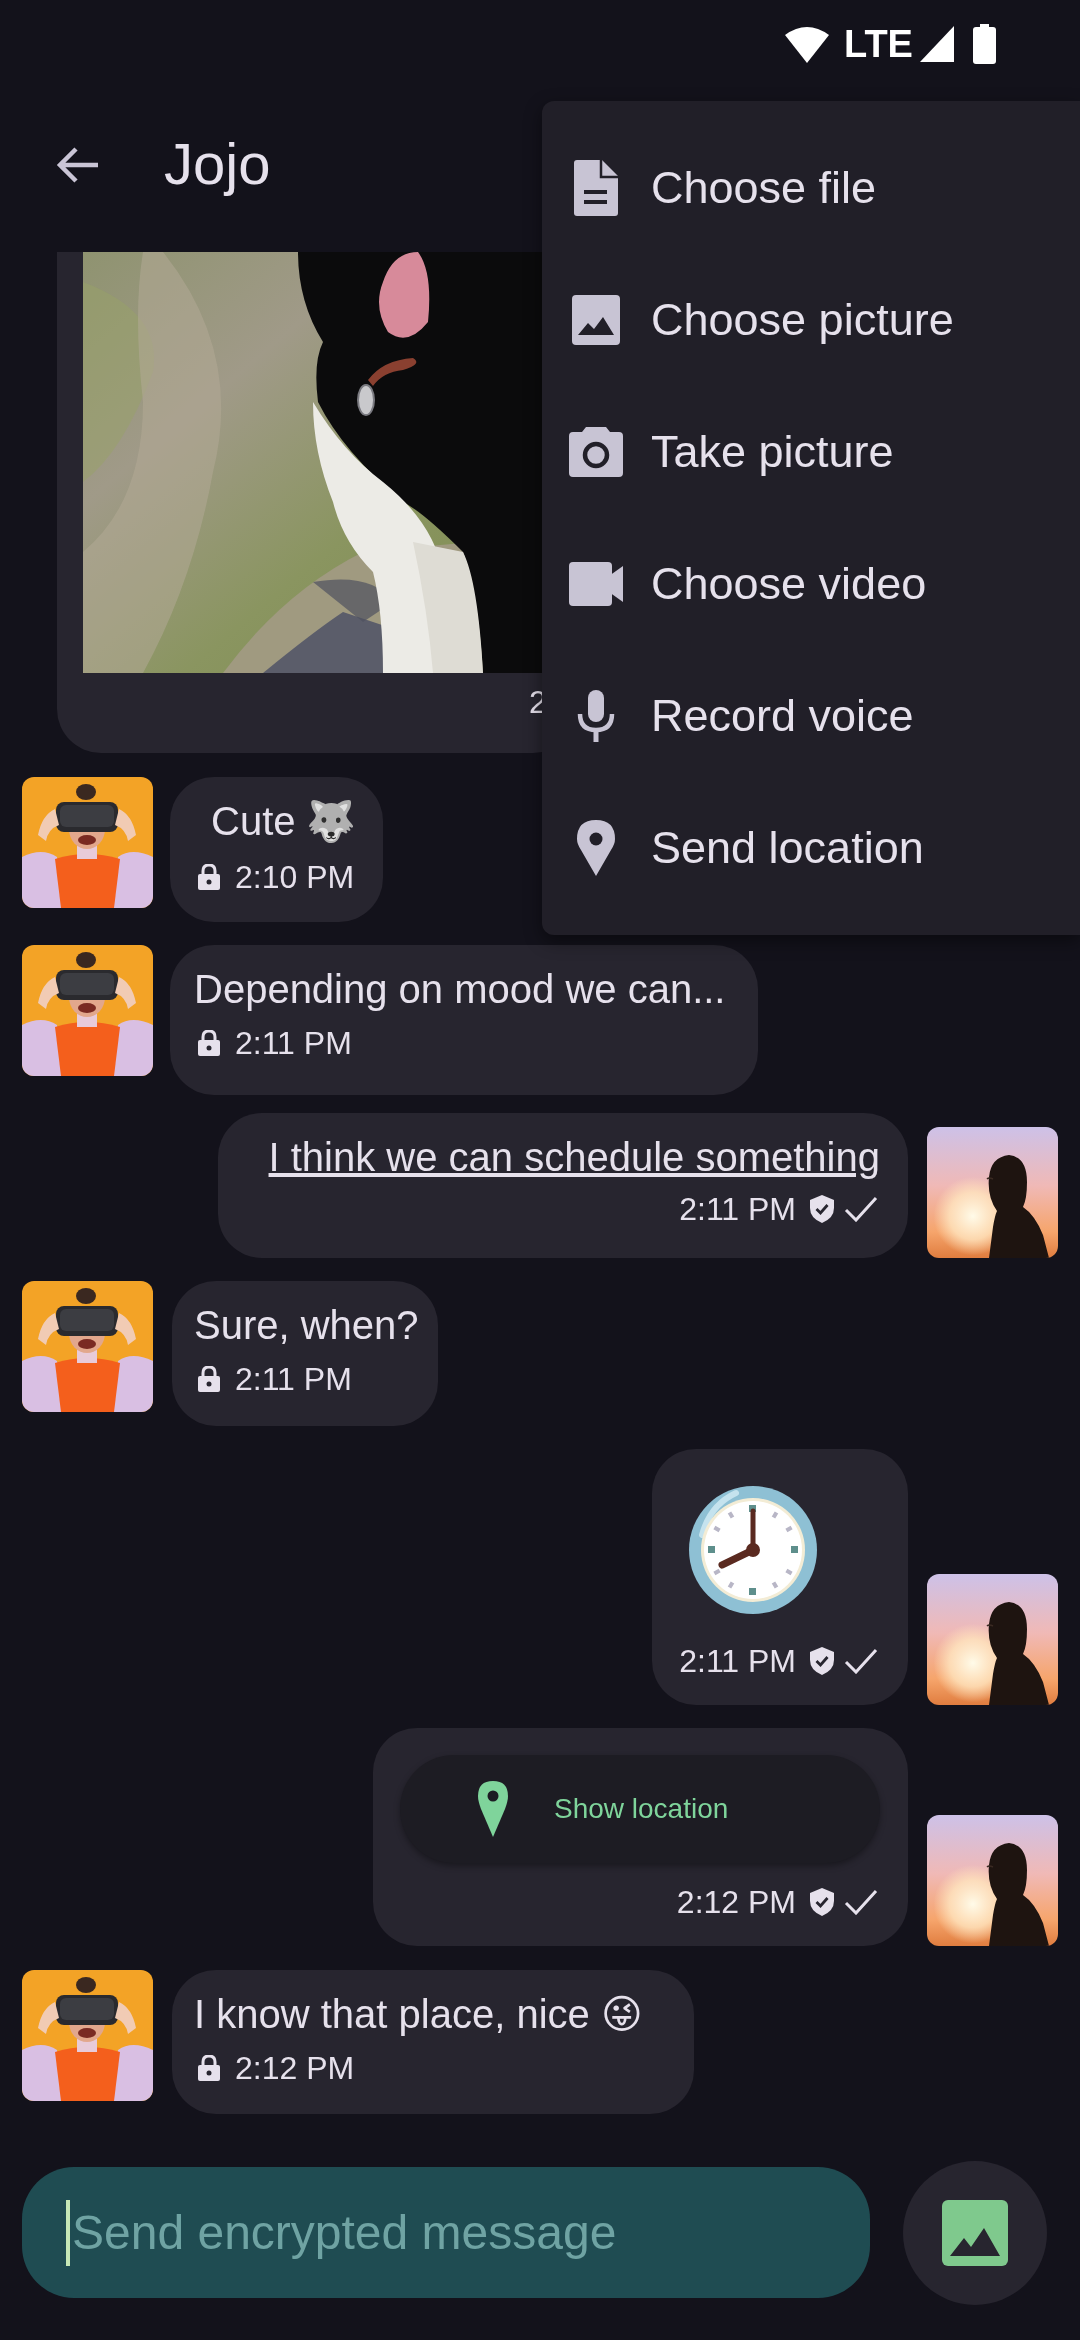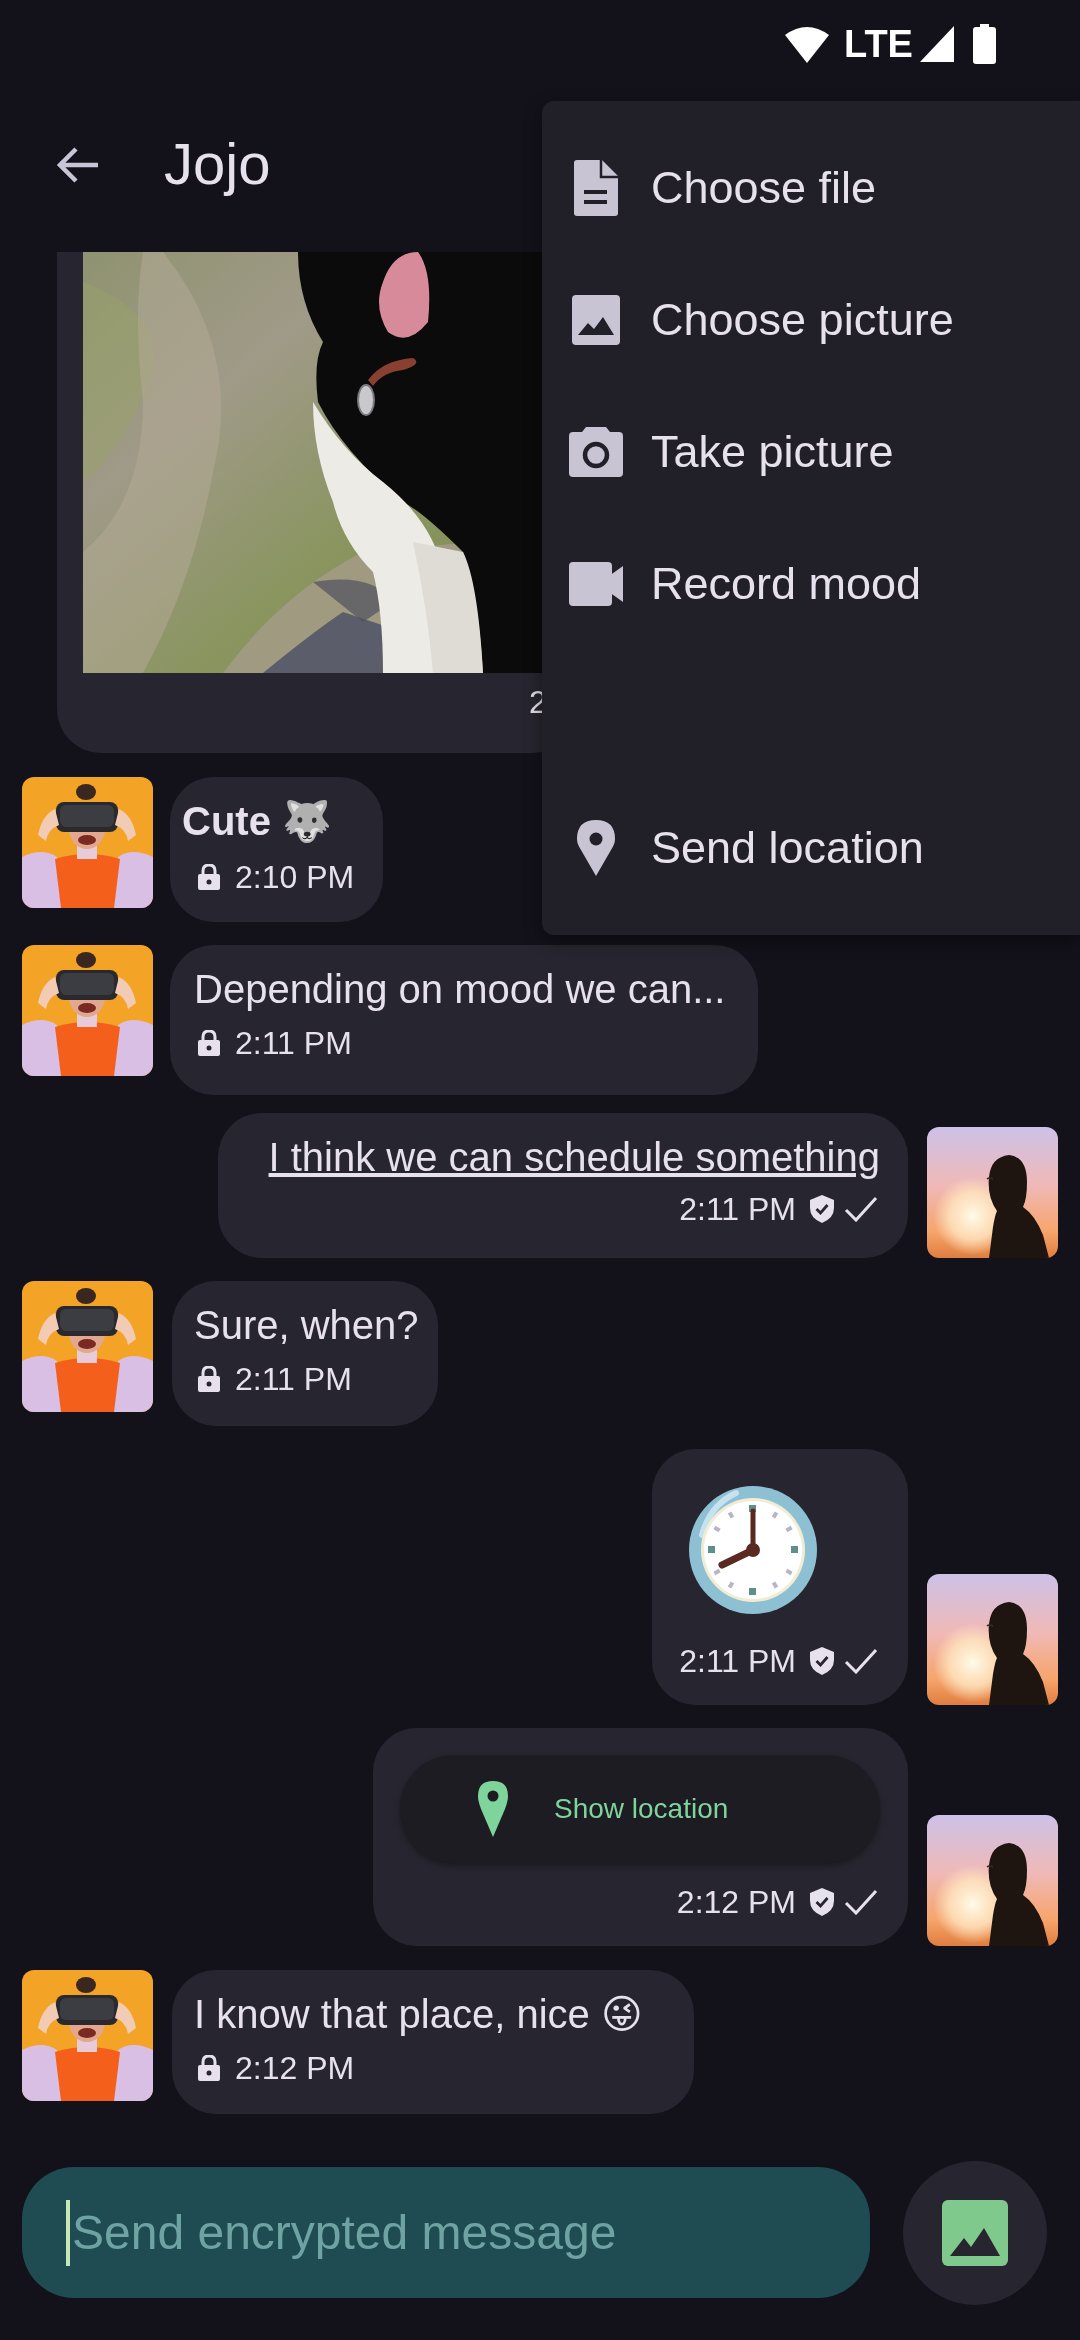--- a/index.html
+++ b/index.html
@@ -145,21 +145,21 @@
   </div>
   <div class="abs img-time">2</div>
 </div>
 
 <div class="abs avatar" style="left:22px;top:777px;">
   <svg width="131" height="131" viewBox="0 0 131 131">
       <use href="#avatar-vr"></use>
     </svg>
 </div>
 <div class="abs bubble" style="left:170px;top:777px;width:213px;height:145px;">
-  <div class="abs msg-text" style="left:12px;top:20px;font-weight:bold;">Cute 🐺</div>
+  <div class="abs msg-text" style="left:41px;top:20px;">Cute 🐺</div>
   <div class="abs meta" style="left:27px;top:80px;">
     <svg class="lock" viewBox="0 0 24 26">
       <path d="M 6 11 V 7 Q 6 1 12 1 Q 18 1 18 7 V 11" stroke="#e6e1ec" stroke-width="3" fill="none"></path>
       <rect x="1" y="10" width="22" height="16" rx="2" fill="#e6e1ec"></rect>
       <circle cx="12" cy="18" r="2.5" fill="#27252f"></circle>
     </svg>
     <span>2:10 PM</span>
   </div>
 </div>
 
@@ -341,21 +341,31 @@
     </span>
     <span class="label">Take picture</span>
   </div>
   <div class="menu-item" style="top:417px;">
     <span class="icon">
       <svg width="54" height="44" viewBox="0 0 54 44">
         <rect x="0" y="0" width="43" height="44" rx="4" fill="#c8c4d4"></rect>
         <path d="M 40 14 L 54 4 V 40 L 40 30 Z" fill="#c8c4d4"></path>
       </svg>
     </span>
-    <span class="label">Record mood</span>
+    <span class="label">Choose video</span>
+  </div>
+  <div class="menu-item" style="top:549px;">
+    <span class="icon">
+      <svg width="38" height="52" viewBox="0 0 38 52">
+        <rect x="11" y="0" width="16" height="32" rx="8" fill="#c8c4d4"></rect>
+        <path d="M 3 24 Q 3 40 19 40 Q 35 40 35 24" stroke="#c8c4d4" stroke-width="4.5" fill="none"></path>
+        <rect x="16.5" y="39" width="5" height="13" fill="#c8c4d4"></rect>
+      </svg>
+    </span>
+    <span class="label">Record voice</span>
   </div>
   <div class="menu-item" style="top:681px;">
     <span class="icon">
       <svg width="38" height="56" viewBox="0 0 38 56">
         <path d="M 19 56 L 4 30 Q 0 24 0 19 Q 0 0 19 0 Q 38 0 38 19 Q 38 24 34 30 Z" fill="#c8c4d4"></path>
         <circle cx="19" cy="19" r="6.5" fill="#211f28"></circle>
       </svg>
     </span>
     <span class="label">Send location</span>
   </div>

